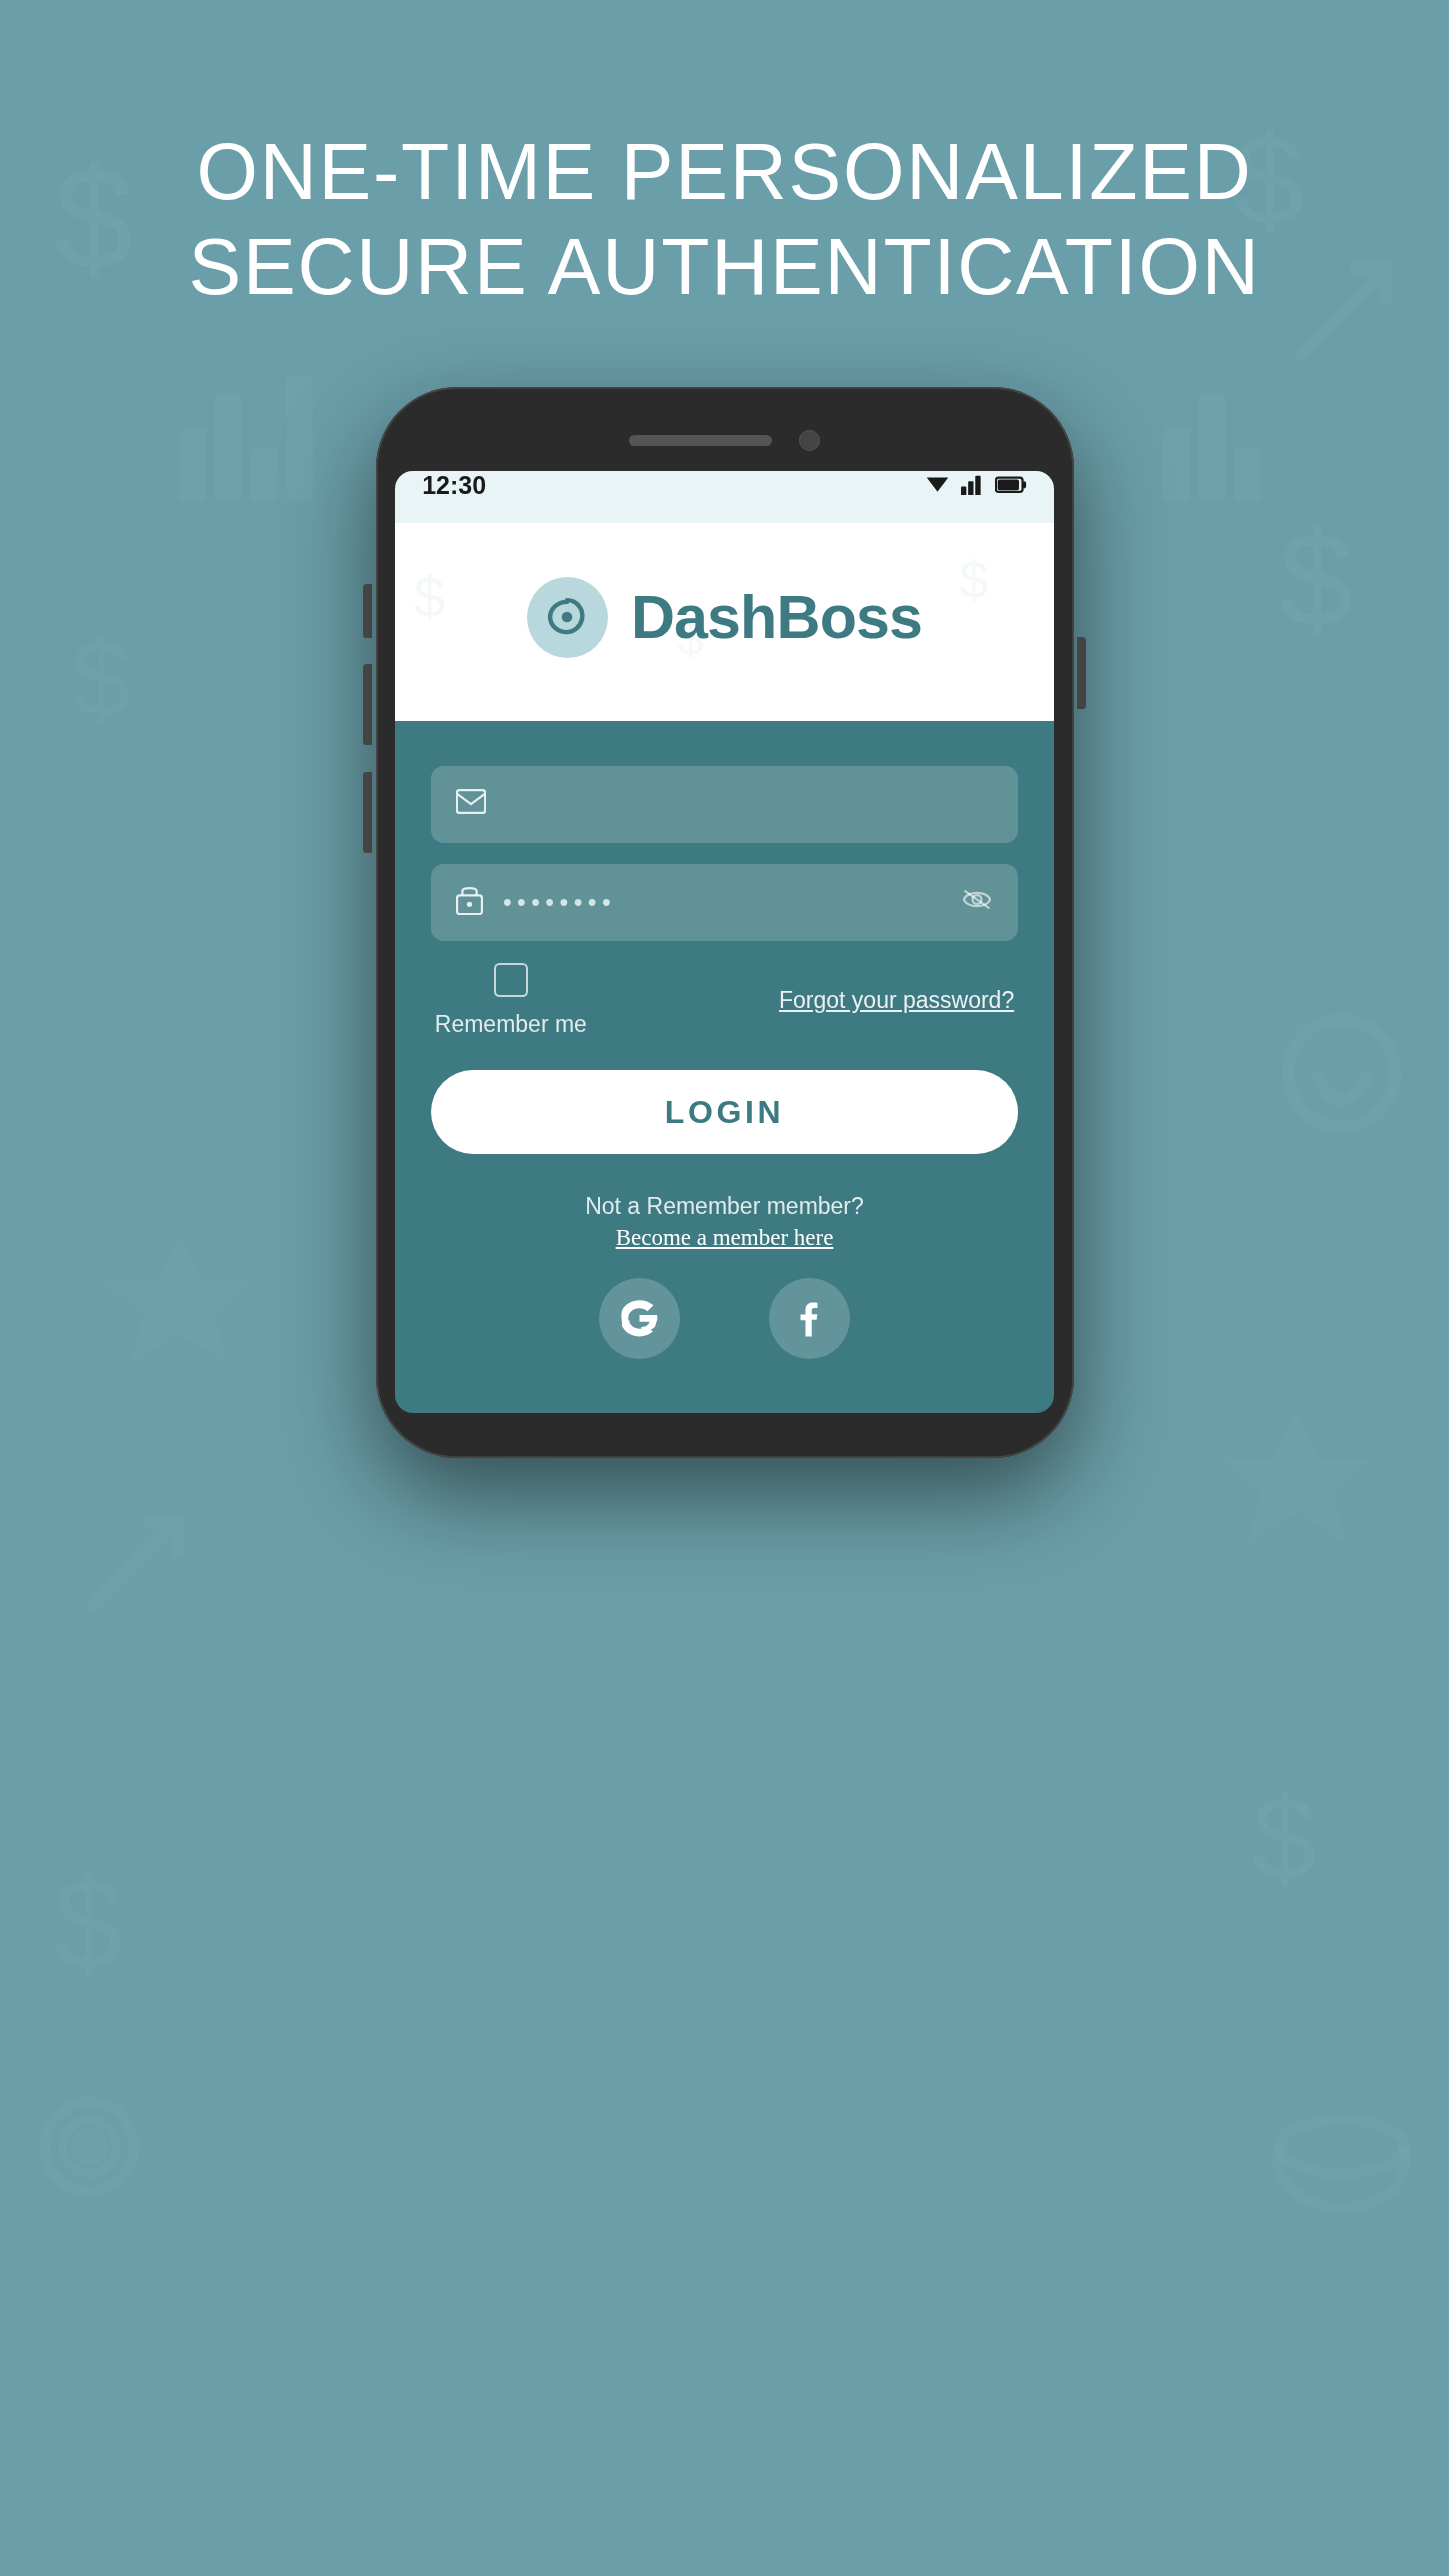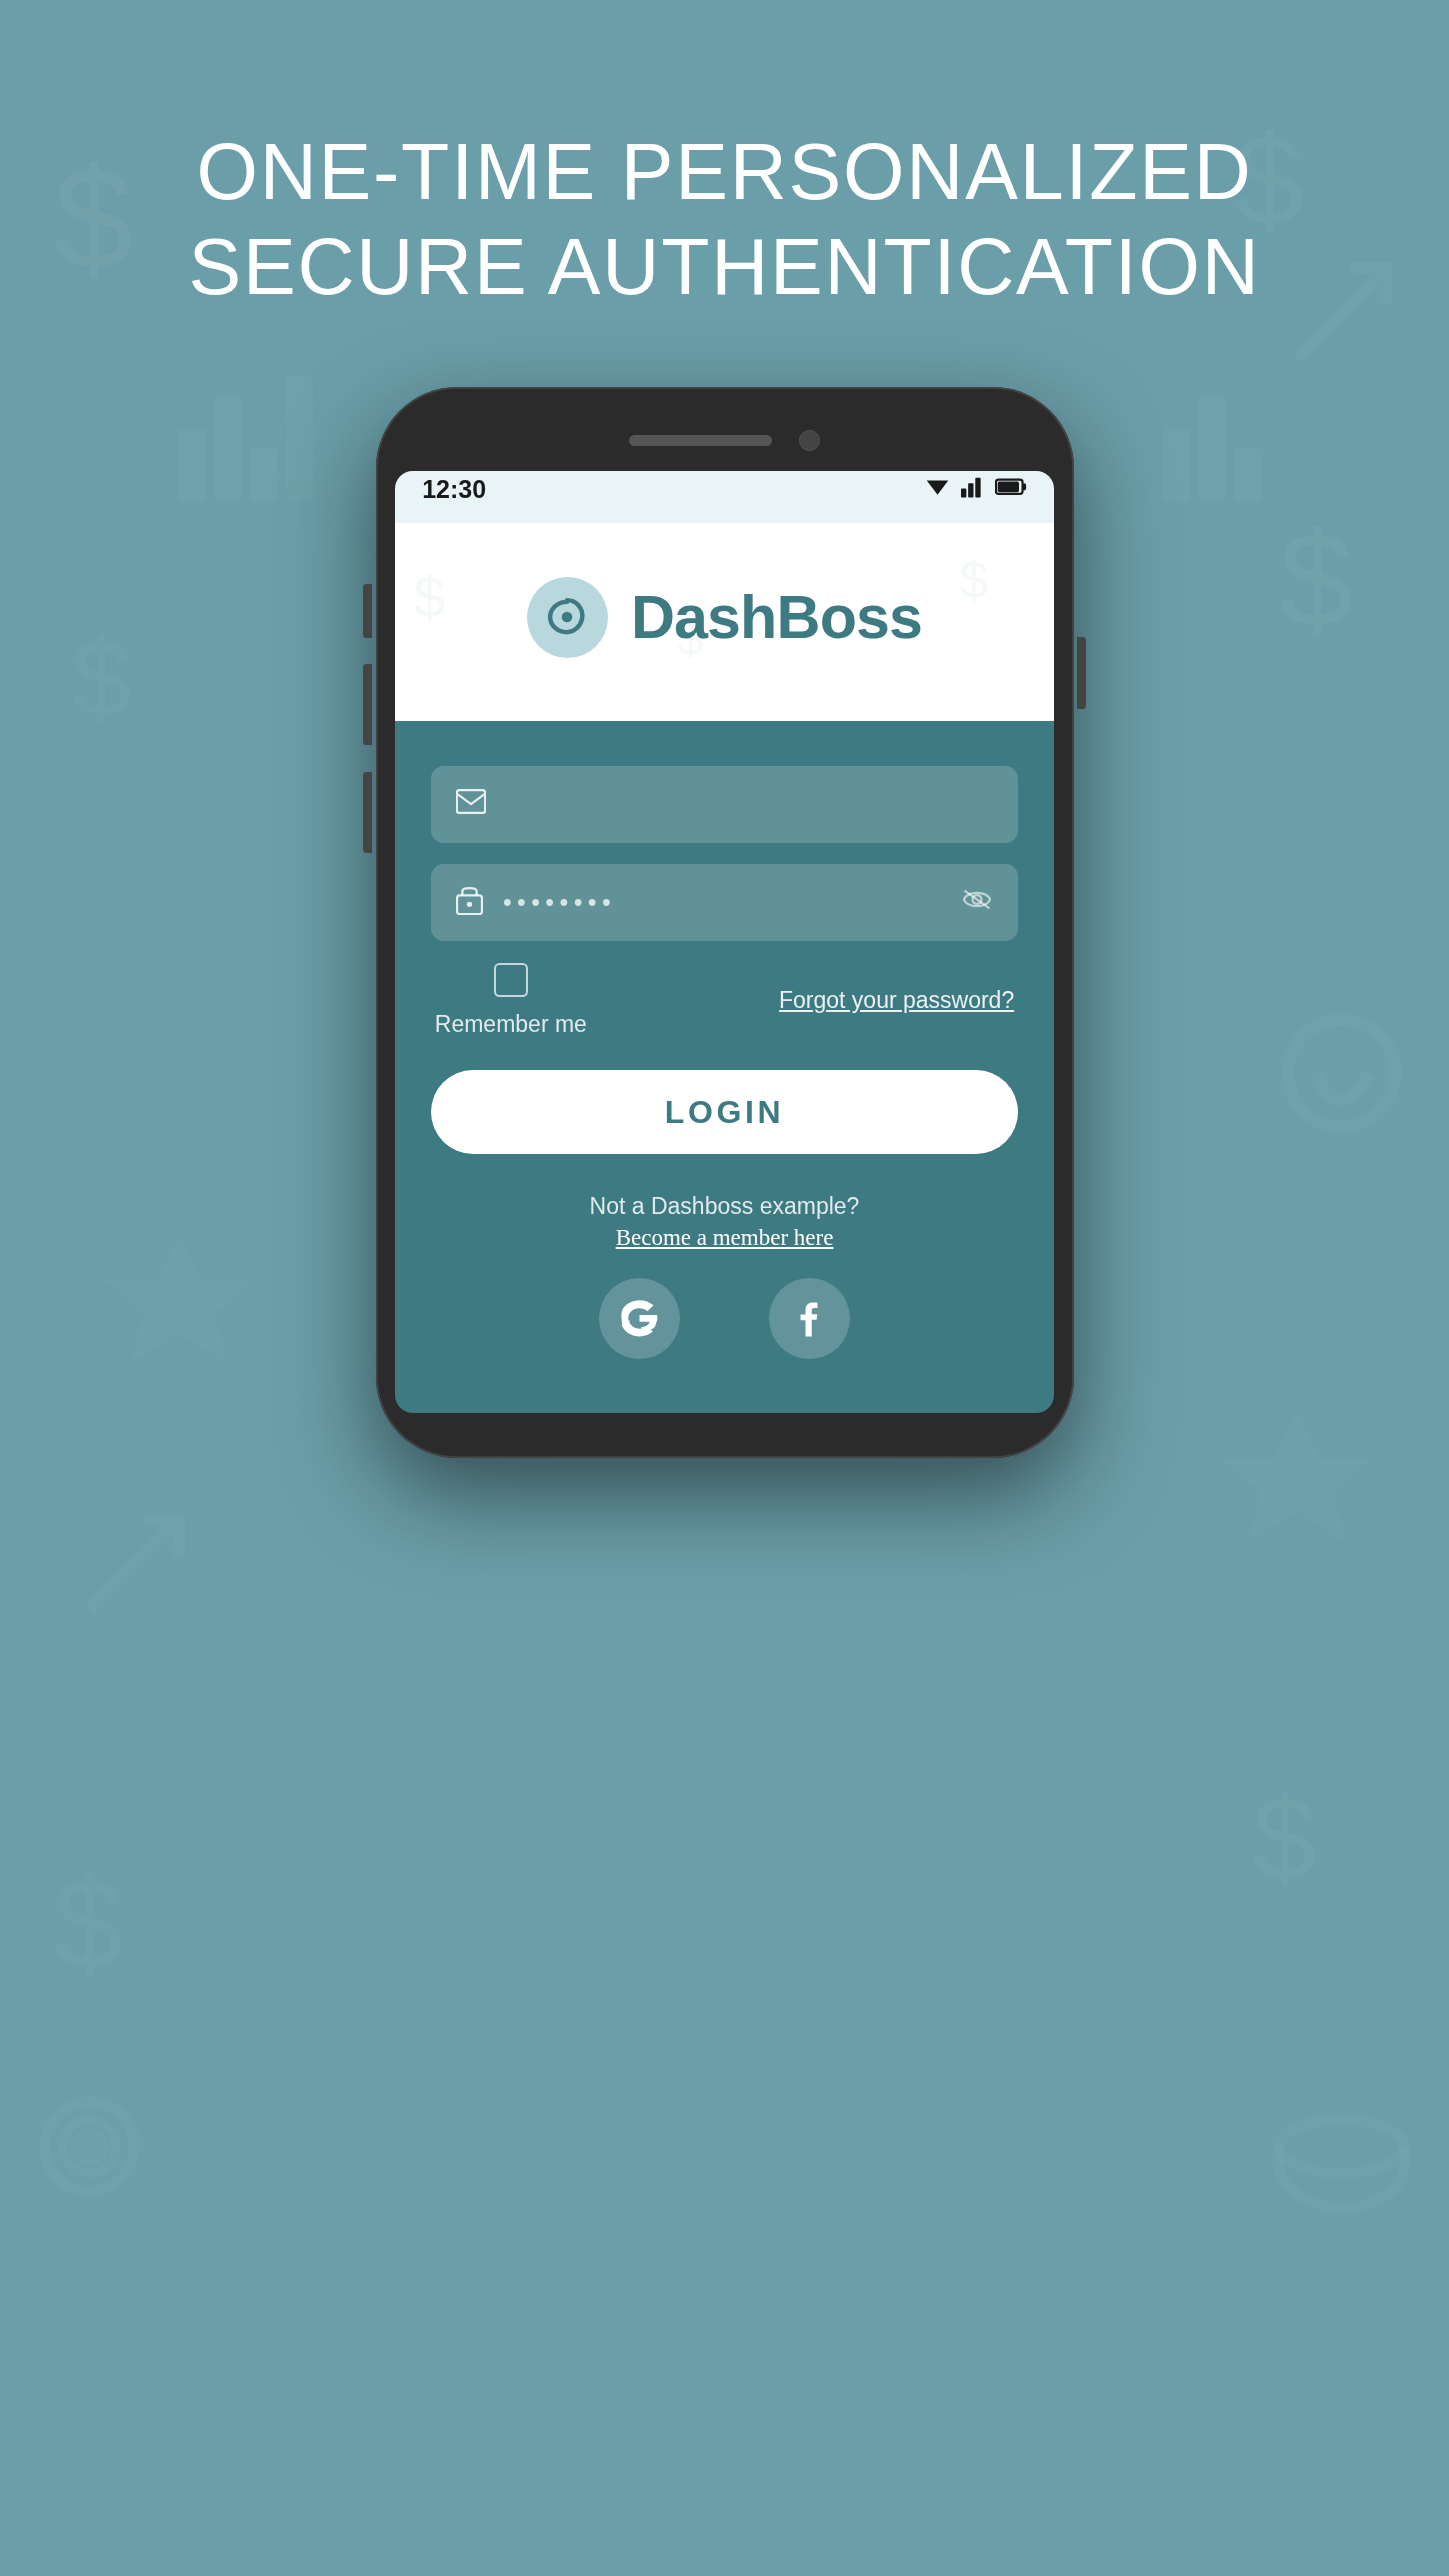--- a/index.html
+++ b/index.html
@@ -91,22 +91,22 @@
       border-radius: 18px;
       overflow: hidden;
       position: relative;
     }
 
     
     .status-bar {
       background: #e8f4f6;
       display: flex;
       justify-content: space-between;
-      align-items: flex-start;
-      padding: 4px 27px;
+      align-items: flex-end;
+      padding: 23px 27px;
       height: 52px;
     }
 
     .status-time {
       font-size: 25px;
       font-weight: 600;
       color: #1a1a1a;
     }
 
     .status-icons {
@@ -506,21 +506,21 @@
             <span class="remember-label">Remember me</span>
           </div>
           <span class="forgot-link">Forgot your password?</span>
         </div>
 
         
         <button class="login-btn">LOGIN</button>
 
         
         <div class="not-member-section">
-          <div class="not-member-text">Not a Dashboss example?</div>
+          <div class="not-member-text">Not a Remember member?</div>
           <span class="become-member-link">Become a member here</span>
         </div>
 
         
 
         
         <div class="social-buttons">
           <div class="social-btn">
             <svg viewBox="0 0 48 48" fill="none" xmlns="http://www.w3.org/2000/svg">
               <path d="M44 24.5C44 22.9 43.85 21.4 43.58 20H24v7.62h11.25C34.7 31.02 30.9 33.5 26 33.5v5.5c6.44 0 11.5-2.14 15.32-5.82L44 24.5z" fill="white"></path>

